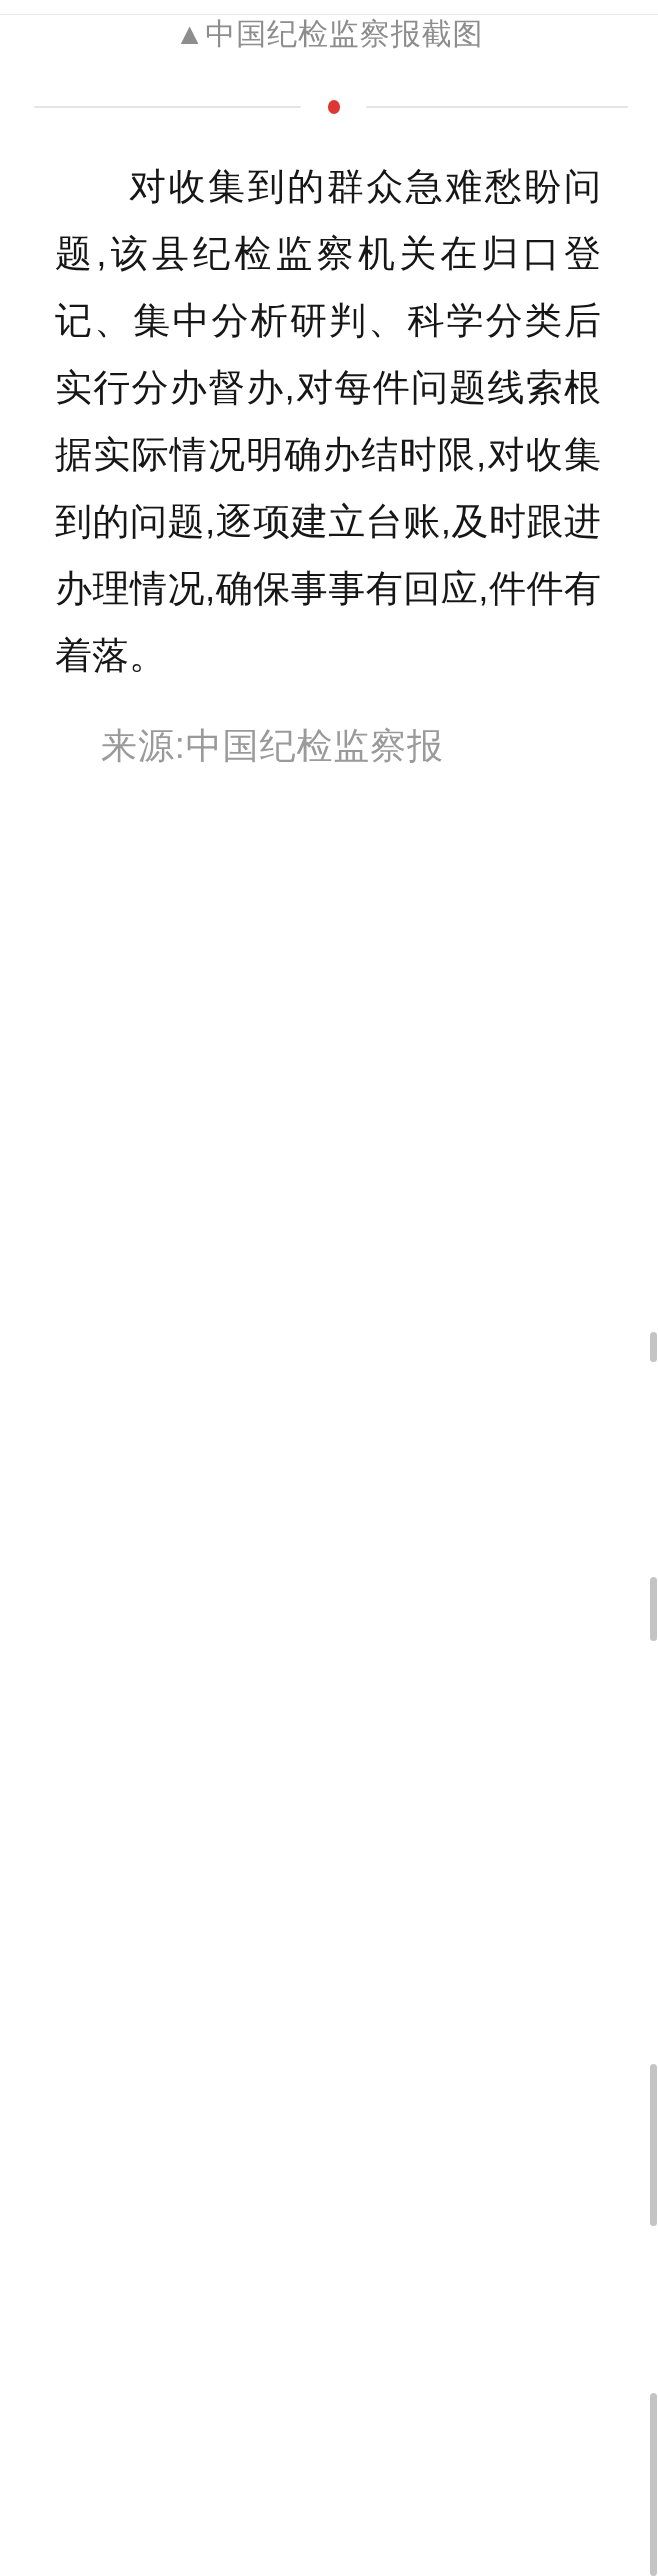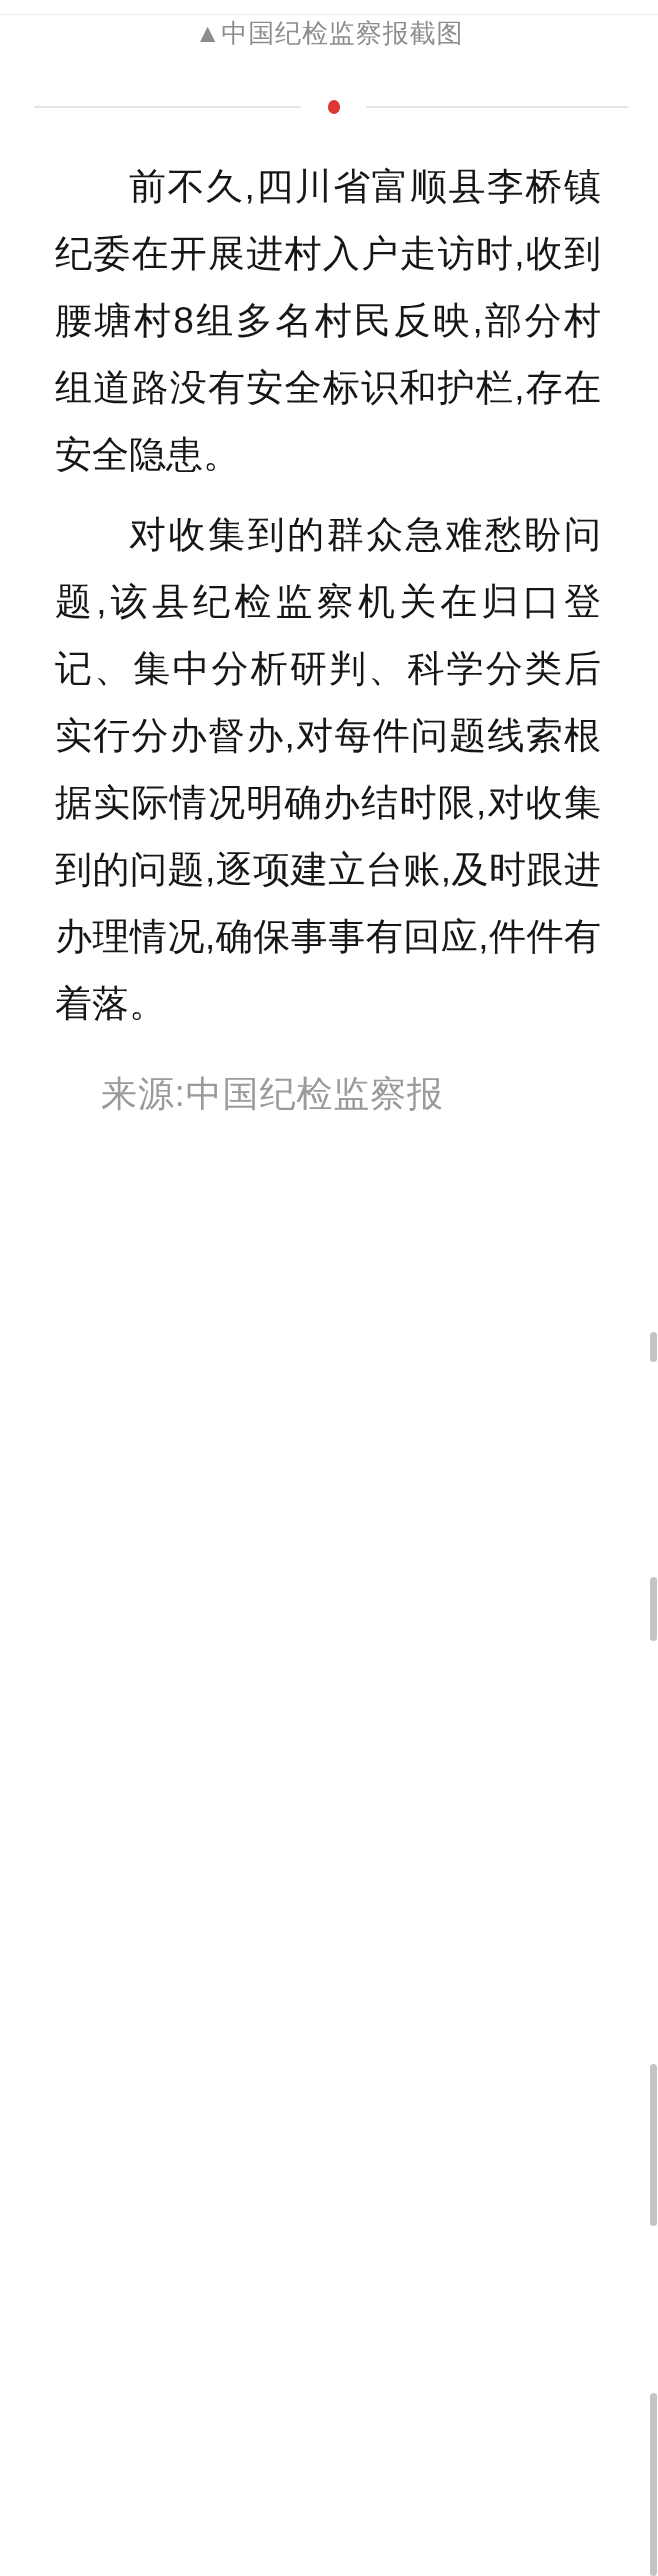--- a/index.html
+++ b/index.html
@@ -13,21 +13,21 @@
   }
   .top-hairline {
     position: absolute;
     top: 13.7px; left: 0;
     width: 658px; height: 1.8px;
     background: #ececec;
   }
   .caption {
     margin: 14.6px 0 0 0;
     text-align: center;
-    font-size: 26px;
+    font-size: 30px;
     line-height: 37px;
     color: #8d8d8d;
     letter-spacing: 0.9px;
   }
   .divider {
     margin: 48px 30px 0 34px;
     height: 14.6px;
     display: flex;
     align-items: center;
   }
@@ -86,21 +86,20 @@
 
 <div class="caption">▲中国纪检监察报截图</div>
 
 <div class="divider">
   <span class="seg seg-left"></span>
   <span class="dot"></span>
   <span class="seg seg-right"></span>
 </div>
 
 <div class="article">
-  <p>前不久,四川省富顺县李桥镇纪委在开展进村入户走访时,收到腰塘村8组多名村民反映,部分村组道路没有安全标识和护栏,存在安全隐患。</p>
   <p>对收集到的群众急难愁盼问题,该县纪检监察机关在归口登记、集中分析研判、科学分类后实行分办督办,对每件问题线索根据实际情况明确办结时限,对收集到的问题,逐项建立台账,及时跟进办理情况,确保事事有回应,件件有着落。</p>
 </div>
 
 <div class="source">来源:中国纪检监察报</div>
 
 <div class="scroll-thumb thumb-1"></div>
 <div class="scroll-thumb thumb-2"></div>
 <div class="scroll-thumb thumb-3"></div>
 <div class="scroll-thumb thumb-4"></div>
 

